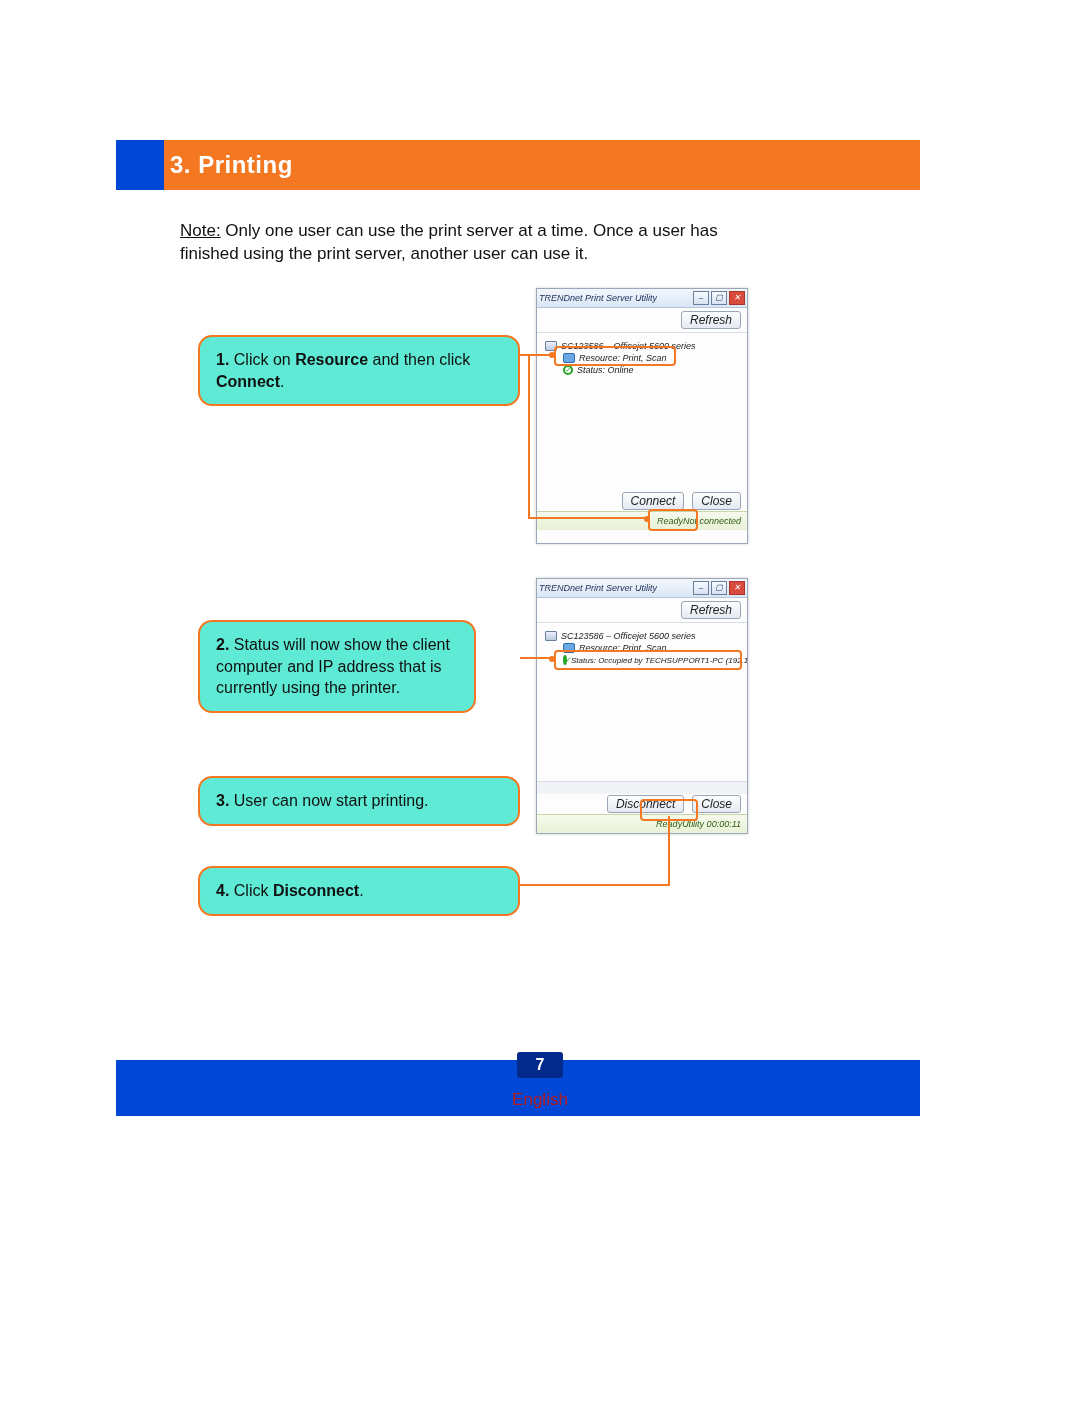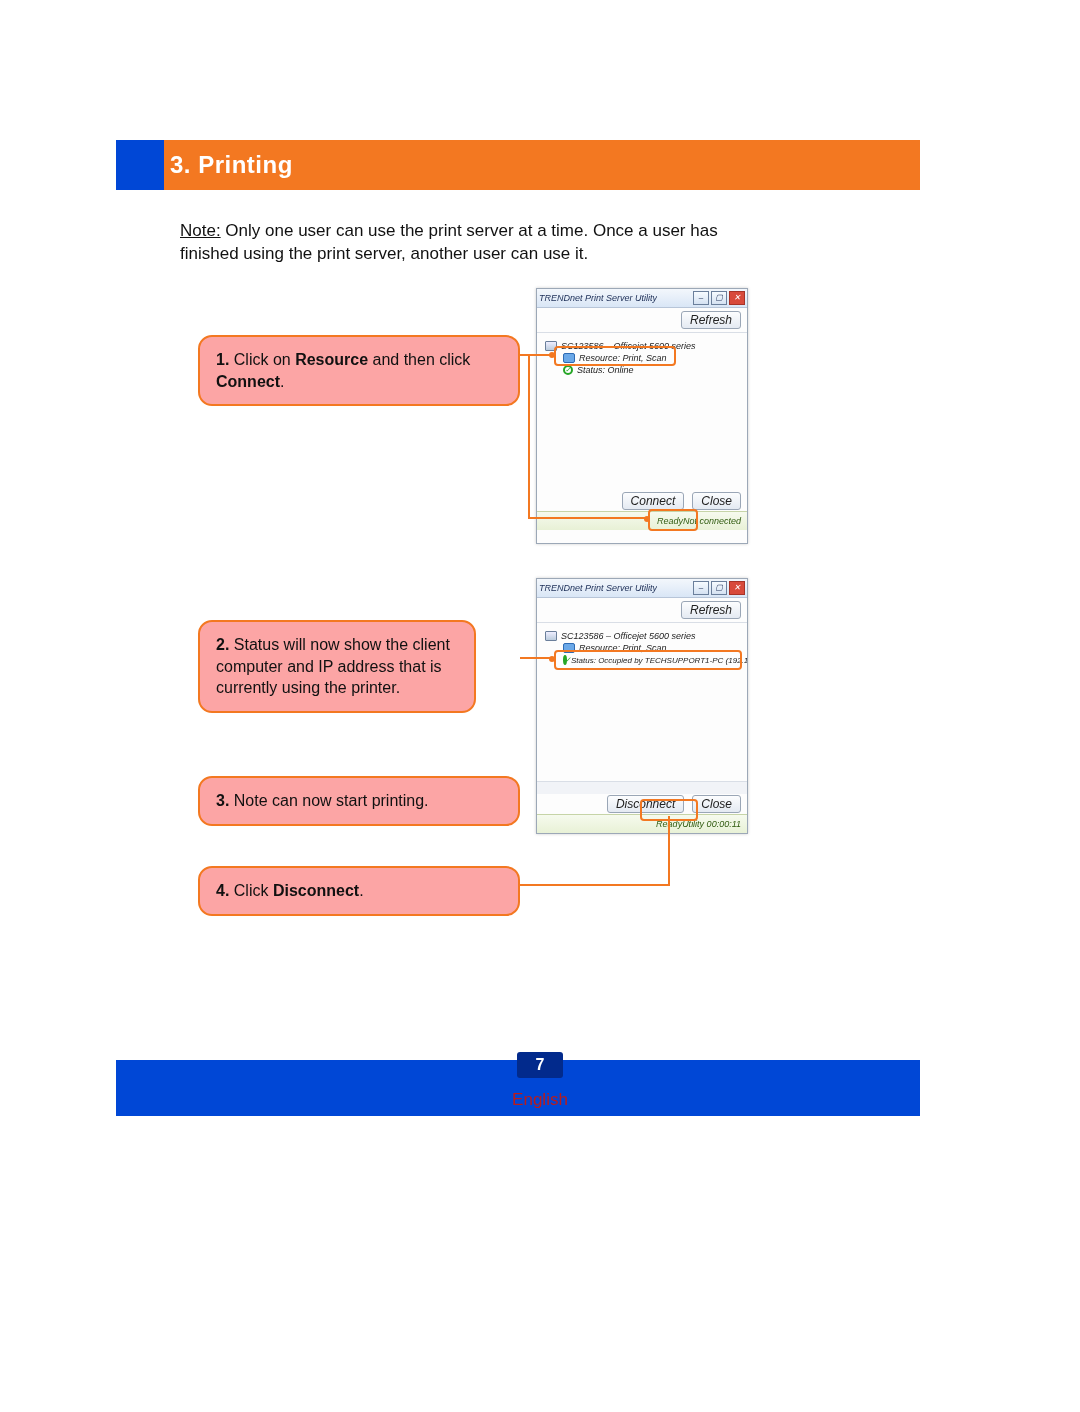--- a/index.html
+++ b/index.html
@@ -38,21 +38,21 @@
     font-size: 17px;
     color: #111;
     line-height: 1.35;
   }
   .intro .note-label { text-decoration: underline; }
   
   .callout {
     position: absolute;
     border: 2px solid #F37821;
     border-radius: 14px;
-    background: #fca5a5;
+    background: #5eead4;
     padding: 12px 16px;
     font-size: 16px;
     color: #111;
     line-height: 1.35;
     box-sizing: border-box;
   }
   .callout .b { font-weight: 700; }
   #c1 { left: 198px; top: 335px; width: 322px; }
   #c2 { left: 198px; top: 620px; width: 278px; }
   #c3 { left: 198px; top: 776px; width: 322px; }
@@ -216,21 +216,21 @@
 
 <div id="c1" class="callout">
   <span class="b">1.</span><span> Click on </span><span class="b">Resource</span><span> and then click </span><span class="b">Connect</span><span>.</span>
 </div>
 
 <div id="c2" class="callout">
   <span class="b">2.</span><span> Status will now show the client computer and IP address that is currently using the printer.</span>
 </div>
 
 <div id="c3" class="callout">
-  <span class="b">3.</span><span> Note can now start printing.</span>
+  <span class="b">3.</span><span> User can now start printing.</span>
 </div>
 
 <div id="c4" class="callout">
   <span class="b">4.</span><span> Click </span><span class="b">Disconnect</span><span>.</span>
 </div>
 
 <div id="win1" class="win">
   <div class="tb">
     <span class="wtitle">TRENDnet Print Server Utility</span>
     <span class="wbtns">

